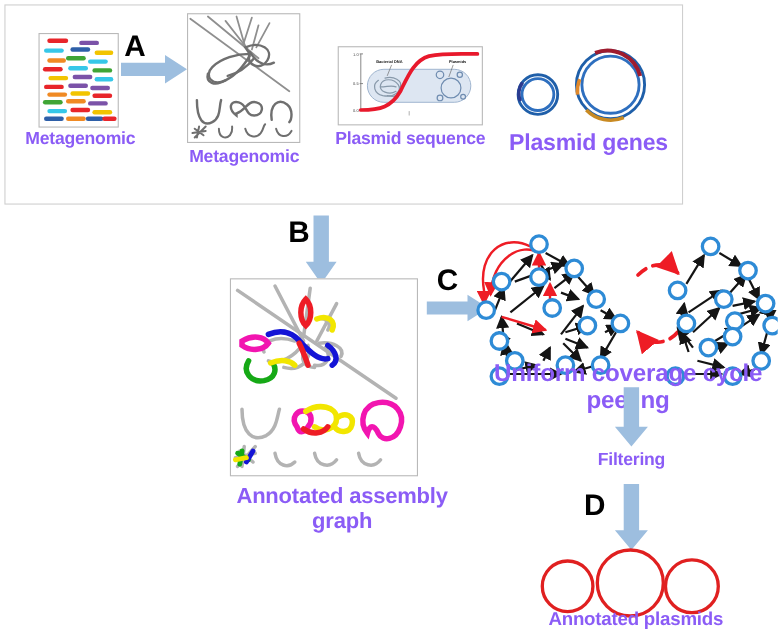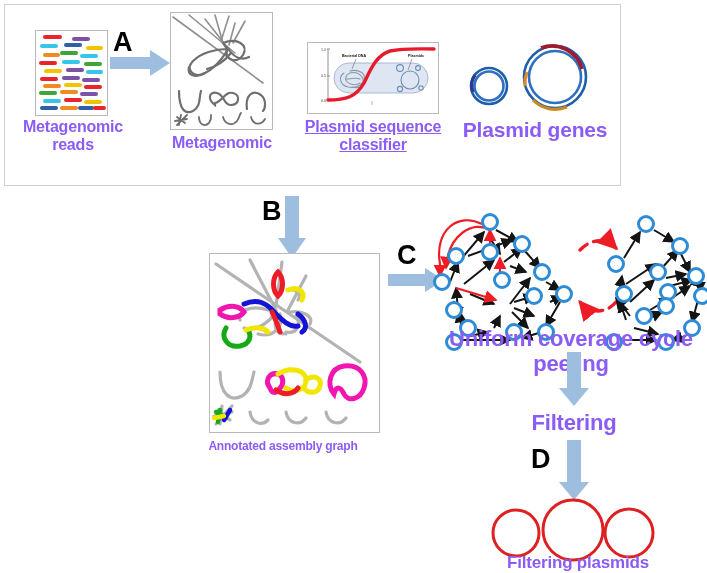--- a/index.html
+++ b/index.html
@@ -50,21 +50,20 @@
       <line x1="50" y1="71" x2="64" y2="71" stroke="#F2C400"></line>
       <line x1="6" y1="77" x2="20" y2="77" stroke="#2E5FA8"></line>
       <line x1="26" y1="77" x2="40" y2="77" stroke="#F08A24"></line>
       <line x1="44" y1="77" x2="56" y2="77" stroke="#2E5FA8"></line>
       <line x1="59" y1="77" x2="68" y2="77" stroke="#E8252A"></line>
     </g>
   </svg>
 </div>
 <div class="lbl" style="left:8px;top:118px;width:130px;font-size:16px;">
   <div>Metagenomic</div>
-  <div>reads</div>
 </div>
 
 <div class="step" style="left:113px;top:27px;">A</div>
 <svg class="abs" style="left:110px;top:50px;" width="62" height="26">
   <polygon points="0,7 40,7 40,0 60,13 40,26 40,19 0,19" fill="#9DBEDF"></polygon>
 </svg>
 
 <div class="panel" style="left:170px;top:12px;width:103px;height:118px;">
   <svg width="100" height="115" viewBox="0 0 100 115">
     <g fill="none" stroke="#8f8f8f" stroke-width="1.6" stroke-linecap="round">
@@ -134,23 +133,22 @@
     <g stroke="#666" stroke-width="0.6" fill="none">
       <path d="M48 16 L44 26"></path>
       <path d="M104 16 L100 27"></path>
     </g>
     <text x="46" y="14" font-size="3.6" fill="#111" font-weight="bold" text-anchor="middle" font-family="Liberation Sans, sans-serif">Bacterial DNA</text>
     <text x="108" y="14" font-size="3.6" fill="#111" font-weight="bold" text-anchor="middle" font-family="Liberation Sans, sans-serif">Plasmids</text>
 
     <path d="M20 57 C 38 57, 48 54, 56 40 C 62 28, 68 12, 82 8 C 96 5, 112 6, 126 6" fill="none" stroke="#E8192C" stroke-width="3.4" stroke-linecap="round"></path>
   </svg>
 </div>
-<div class="lbl" style="left:299px;top:118px;width:148px;font-size:16px;text-decoration:underline;">
+<div class="lbl" style="left:299px;top:118px;width:148px;font-size:16px;">
   <div>Plasmid sequence</div>
-  <div>classifier</div>
 </div>
 
 <svg class="abs" style="left:463px;top:42px;" width="140" height="72">
   <g fill="none" stroke-width="2.6">
     <circle cx="26" cy="44" r="18" stroke="#1F5FA9"></circle>
     <circle cx="26" cy="44" r="14.5" stroke="#2E6FBF"></circle>
     <path d="M12 33 A18 18 0 0 0 10 50" stroke="#2B3A8F" stroke-width="3.2"></path>
     <circle cx="92" cy="35" r="31" stroke="#1F5FA9"></circle>
     <circle cx="92" cy="35" r="26" stroke="#2E6FBF"></circle>
     <path d="M78 6 A31 31 0 0 1 119 27" stroke="#9E1C2F" stroke-width="3.6"></path>
@@ -209,21 +207,21 @@
 
     <g fill="none" stroke-linecap="round" stroke-width="5">
       <path d="M60 134 C 54 126, 60 118, 68 120 C 74 122, 74 130, 70 134 C 66 140, 62 140, 60 134 Z" stroke="#F215B0"></path>
       <path d="M68 120 C 80 112, 96 116, 96 126 C 96 136, 84 140, 76 134" stroke="#F2E600"></path>
       <path d="M96 126 C 104 120, 112 124, 110 132 C 108 140, 98 140, 94 134" stroke="#F2E600"></path>
       <path d="M66 136 C 74 142, 84 140, 88 134" stroke="#EE1C25"></path>
       <path d="M124 140 C 116 130, 120 114, 134 112 C 150 110, 158 122, 154 134 C 150 146, 138 148, 134 140 C 130 132, 126 132, 124 140 Z" stroke="#F215B0"></path>
     </g>
   </svg>
 </div>
-<div class="lbl" style="left:167px;top:440px;width:232px;font-size:12px;">Annotated assembly graph</div>
+<div class="lbl" style="left:195px;top:440px;width:232px;font-size:20px;">Annotated assembly graph</div>
 
 <div class="step" style="left:397px;top:240px;">C</div>
 <svg class="abs" style="left:388px;top:268px;" width="58" height="24">
   <polygon points="0,6 37,6 37,0 56,12 37,24 37,18 0,18" fill="#9DBEDF"></polygon>
 </svg>
 
 <svg class="abs" style="left:434px;top:206px;" width="272" height="126">
   <defs>
     <marker id="ah" markerWidth="6" markerHeight="6" refX="5.2" refY="3" orient="auto">
       <path d="M0,0 L6,3 L0,6 Z" fill="#141414"></path>
@@ -324,27 +322,27 @@
     <circle cx="180" cy="136" r="7.5"></circle>
       <circle cx="232" cy="136" r="7.5"></circle>
     <circle cx="258" cy="122" r="7.5"></circle>
   </g>
 </svg>
 <div class="lbl" style="left:436px;top:326px;width:270px;font-size:22px;">Uniform coverage cycle peeling</div>
 
 <svg class="abs" style="left:559px;top:352px;" width="30" height="54">
   <polygon points="8,0 22,0 22,36 30,36 15,54 0,36 8,36" fill="#9DBEDF"></polygon>
 </svg>
-<div class="lbl" style="left:514px;top:410px;width:120px;font-size:22px;">Filtering</div>
+<div class="lbl" style="left:514px;top:410px;width:120px;font-size:16px;">Filtering</div>
 
 <div class="step" style="left:531px;top:444px;">D</div>
 <svg class="abs" style="left:559px;top:440px;" width="30" height="60">
   <polygon points="8,0 22,0 22,42 30,42 15,60 0,42 8,42" fill="#9DBEDF"></polygon>
 </svg>
 
 <svg class="abs" style="left:484px;top:500px;" width="180" height="66">
   <g fill="none" stroke="#E02020" stroke-width="3">
     <circle cx="32" cy="33" r="23"></circle>
     <circle cx="89" cy="30" r="30"></circle>
     <circle cx="145" cy="33" r="24"></circle>
   </g>
 </svg>
-<div class="lbl" style="left:478px;top:553px;width:200px;font-size:17px;">Filtering plasmids</div>
+<div class="lbl" style="left:478px;top:553px;width:200px;font-size:17px;">Annotated plasmids</div>
 
 </body></html>

